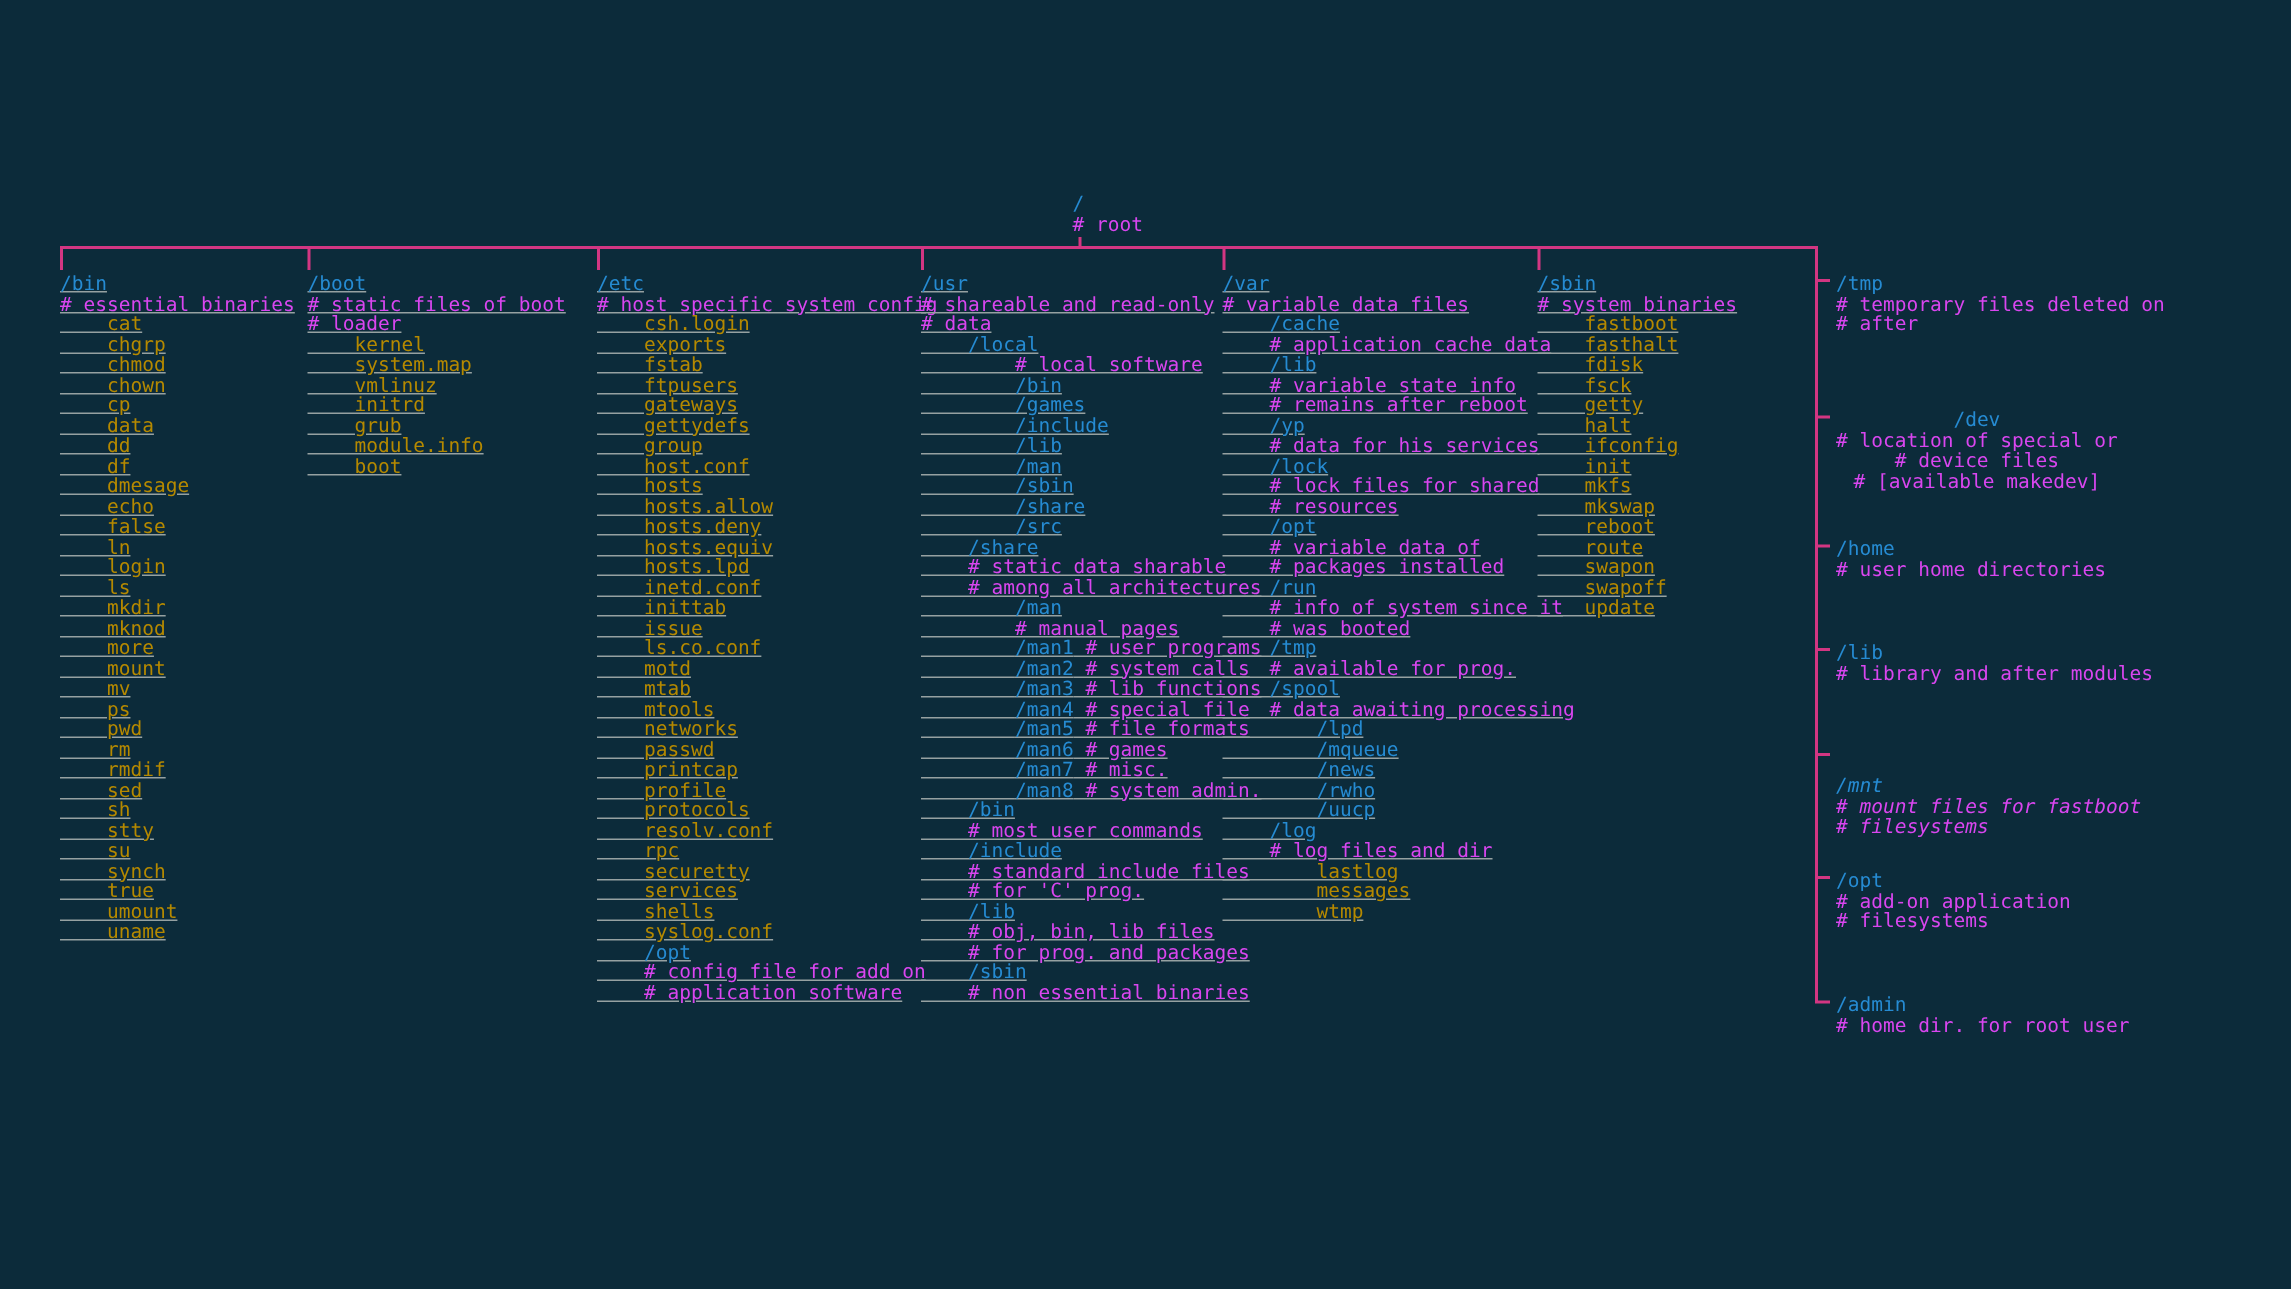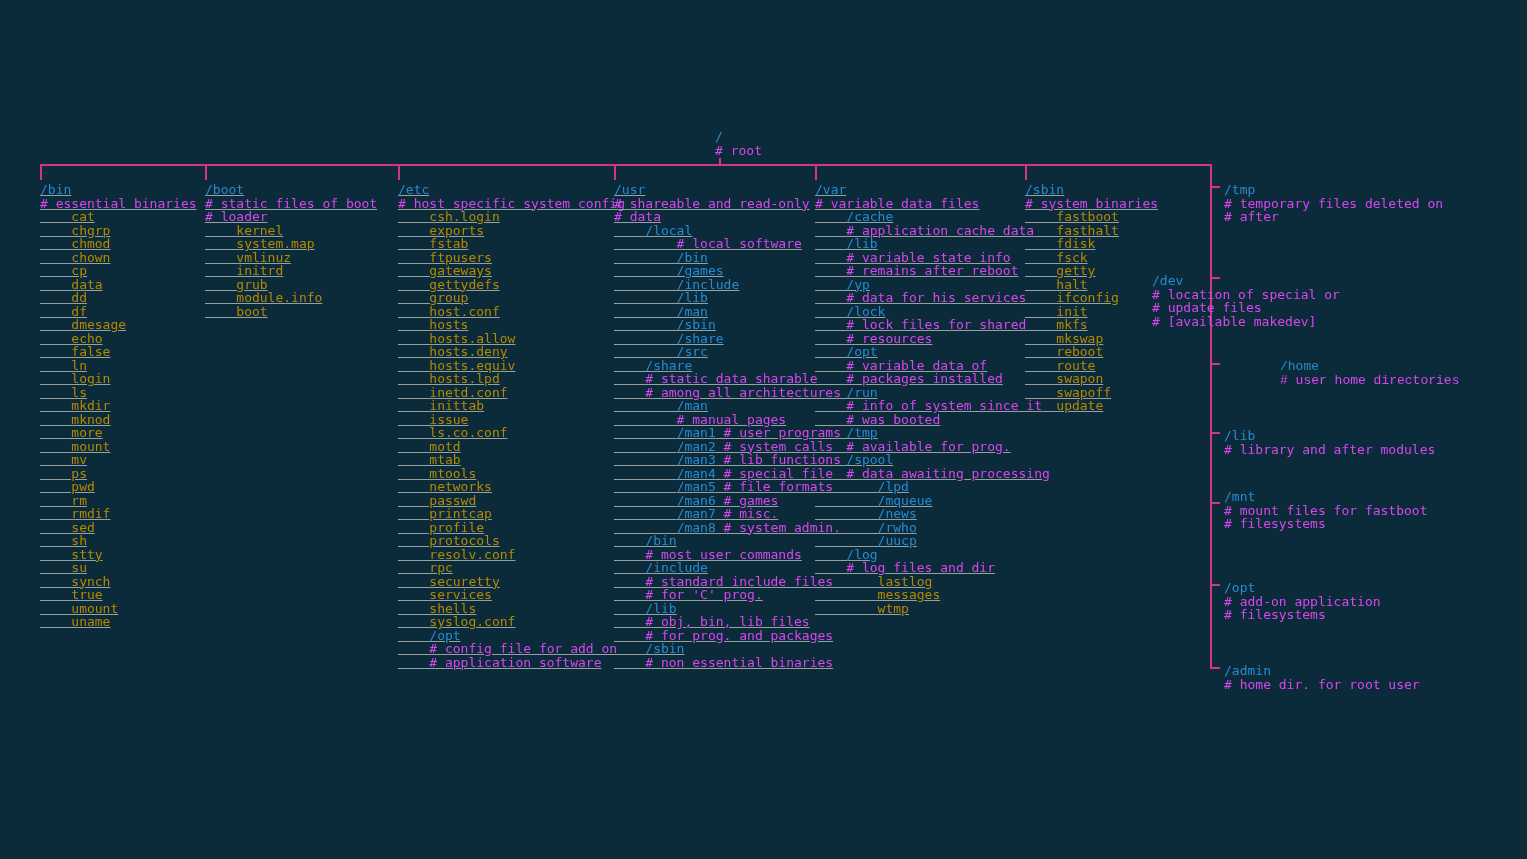--- a/index.html
+++ b/index.html
@@ -44,19 +44,19 @@
 <div id="cols">
     <div class="col" style="left: 40px;"><div class="blue">/bin</div><div class="grey"># essential binaries</div><div class="orange">    cat</div><div class="orange">    chgrp</div><div class="orange">    chmod</div><div class="orange">    chown</div><div class="orange">    cp</div><div class="orange">    data</div><div class="orange">    dd</div><div class="orange">    df</div><div class="orange">    dmesage</div><div class="orange">    echo</div><div class="orange">    false</div><div class="orange">    ln</div><div class="orange">    login</div><div class="orange">    ls</div><div class="orange">    mkdir</div><div class="orange">    mknod</div><div class="orange">    more</div><div class="orange">    mount</div><div class="orange">    mv</div><div class="orange">    ps</div><div class="orange">    pwd</div><div class="orange">    rm</div><div class="orange">    rmdif</div><div class="orange">    sed</div><div class="orange">    sh</div><div class="orange">    stty</div><div class="orange">    su</div><div class="orange">    synch</div><div class="orange">    true</div><div class="orange">    umount</div><div class="orange">    uname</div></div>
     <div class="col" style="left: 205px;"><div class="blue">/boot</div><div class="grey"># static files of boot</div><div class="grey"># loader</div><div class="orange">    kernel</div><div class="orange">    system.map</div><div class="orange">    vmlinuz</div><div class="orange">    initrd</div><div class="orange">    grub</div><div class="orange">    module.info</div><div class="orange">    boot</div></div>
     <div class="col" style="left: 398px;"><div class="blue">/etc</div><div class="grey"># host specific system config</div><div class="orange">    csh.login</div><div class="orange">    exports</div><div class="orange">    fstab</div><div class="orange">    ftpusers</div><div class="orange">    gateways</div><div class="orange">    gettydefs</div><div class="orange">    group</div><div class="orange">    host.conf</div><div class="orange">    hosts</div><div class="orange">    hosts.allow</div><div class="orange">    hosts.deny</div><div class="orange">    hosts.equiv</div><div class="orange">    hosts.lpd</div><div class="orange">    inetd.conf</div><div class="orange">    inittab</div><div class="orange">    issue</div><div class="orange">    ls.co.conf</div><div class="orange">    motd</div><div class="orange">    mtab</div><div class="orange">    mtools</div><div class="orange">    networks</div><div class="orange">    passwd</div><div class="orange">    printcap</div><div class="orange">    profile</div><div class="orange">    protocols</div><div class="orange">    resolv.conf</div><div class="orange">    rpc</div><div class="orange">    securetty</div><div class="orange">    services</div><div class="orange">    shells</div><div class="orange">    syslog.conf</div><div class="blue">    /opt</div><div class="grey">    # config file for add on</div><div class="grey">    # application software</div></div>
     <div class="col" style="left: 614px;"><div class="blue">/usr</div><div class="grey"># shareable and read-only</div><div class="grey"># data</div><div class="blue">    /local</div><div class="grey">        # local software</div><div class="blue">        /bin</div><div class="blue">        /games</div><div class="blue">        /include</div><div class="blue">        /lib</div><div class="blue">        /man</div><div class="blue">        /sbin</div><div class="blue">        /share</div><div class="blue">        /src</div><div class="blue">    /share</div><div class="grey">    # static data sharable</div><div class="grey">    # among all architectures</div><div class="blue">        /man</div><div class="grey">        # manual pages</div><div>        <span class="blue">/man1</span><span class="grey"> # user programs</span></div><div>        <span class="blue">/man2</span><span class="grey"> # system calls</span></div><div>        <span class="blue">/man3</span><span class="grey"> # lib functions</span></div><div>        <span class="blue">/man4</span><span class="grey"> # special file</span></div><div>        <span class="blue">/man5</span><span class="grey"> # file formats</span></div><div>        <span class="blue">/man6</span><span class="grey"> # games</span></div><div>        <span class="blue">/man7</span><span class="grey"> # misc.</span></div><div>        <span class="blue">/man8</span><span class="grey"> # system admin.</span></div><div class="blue">    /bin</div><div class="grey">    # most user commands</div><div class="blue">    /include</div><div class="grey">    # standard include files</div><div class="grey">    # for 'C' prog.</div><div class="blue">    /lib</div><div class="grey">    # obj, bin, lib files</div><div class="grey">    # for prog. and packages</div><div class="blue">    /sbin</div><div class="grey">    # non essential binaries</div></div>
     <div class="col" style="left: 815px;"><div class="blue">/var</div><div class="grey"># variable data files</div><div class="blue">    /cache</div><div class="grey">    # application cache data</div><div class="blue">    /lib</div><div class="grey">    # variable state info</div><div class="grey">    # remains after reboot</div><div class="blue">    /yp</div><div class="grey">    # data for his services</div><div class="blue">    /lock</div><div class="grey">    # lock files for shared</div><div class="grey">    # resources</div><div class="blue">    /opt</div><div class="grey">    # variable data of</div><div class="grey">    # packages installed</div><div class="blue">    /run</div><div class="grey">    # info of system since it</div><div class="grey">    # was booted</div><div class="blue">    /tmp</div><div class="grey">    # available for prog.</div><div class="blue">    /spool</div><div class="grey">    # data awaiting processing</div><div class="blue">        /lpd</div><div class="blue">        /mqueue</div><div class="blue">        /news</div><div class="blue">        /rwho</div><div class="blue">        /uucp</div><div class="blue">    /log</div><div class="grey">    # log files and dir</div><div class="orange">        lastlog</div><div class="orange">        messages</div><div class="orange">        wtmp</div></div>
     <div class="col" style="left: 1025px;"><div class="blue">/sbin</div><div class="grey"># system binaries</div><div class="orange">    fastboot</div><div class="orange">    fasthalt</div><div class="orange">    fdisk</div><div class="orange">    fsck</div><div class="orange">    getty</div><div class="orange">    halt</div><div class="orange">    ifconfig</div><div class="orange">    init</div><div class="orange">    mkfs</div><div class="orange">    mkswap</div><div class="orange">    reboot</div><div class="orange">    route</div><div class="orange">    swapon</div><div class="orange">    swapoff</div><div class="orange">    update</div></div>
   </div>
 <div id="right">
     <div class="rcol" style="left: 1224px; top: 183px;"><div class="blue">/tmp</div><div class="grey"># temporary files deleted on</div><div class="grey"># after</div></div>
-    <div class="rcol" style="left: 1152px; top: 274px;"><div class="blue">/dev</div><div class="grey"># location of special or</div><div class="grey"># update files</div><div class="grey"># [available makedev]</div></div>
-    <div class="rcol" style="left: 1280px; top: 360px; font-family: Liberation Mono, monospace;"><div class="blue">/home</div><div class="grey"># user home directories</div></div>
+    <div class="rcol" style="left: 1224px; top: 274px; text-align: center;"><div class="blue">/dev</div><div class="grey"># location of special or</div><div class="grey"># device files</div><div class="grey"># [available makedev]</div></div>
+    <div class="rcol" style="left: 1224px; top: 360px;"><div class="blue">/home</div><div class="grey"># user home directories</div></div>
     <div class="rcol" style="left: 1224px; top: 429px;"><div class="blue">/lib</div><div class="grey"># library and after modules</div></div>
-    <div class="rcol" style="left: 1224px; top: 490px;"><div class="blue">/mnt</div><div class="grey"># mount files for fastboot</div><div class="grey"># filesystems</div></div>
+    <div class="rcol" style="left: 1224px; top: 518px; font-style: italic;"><div class="blue">/mnt</div><div class="grey"># mount files for fastboot</div><div class="grey"># filesystems</div></div>
     <div class="rcol" style="left: 1224px; top: 581px;"><div class="blue">/opt</div><div class="grey"># add-on application</div><div class="grey"># filesystems</div></div>
     <div class="rcol" style="left: 1224px; top: 664px;"><div class="blue">/admin</div><div class="grey"># home dir. for root user</div></div>
   </div>
 
 </body></html>

